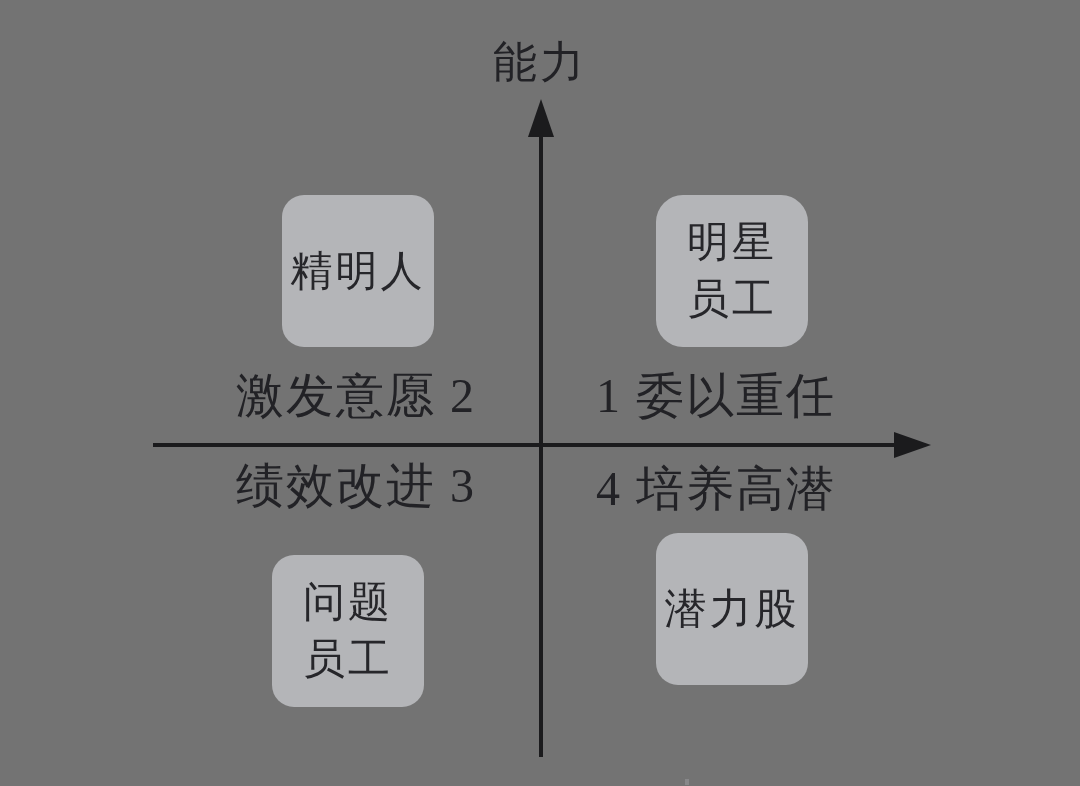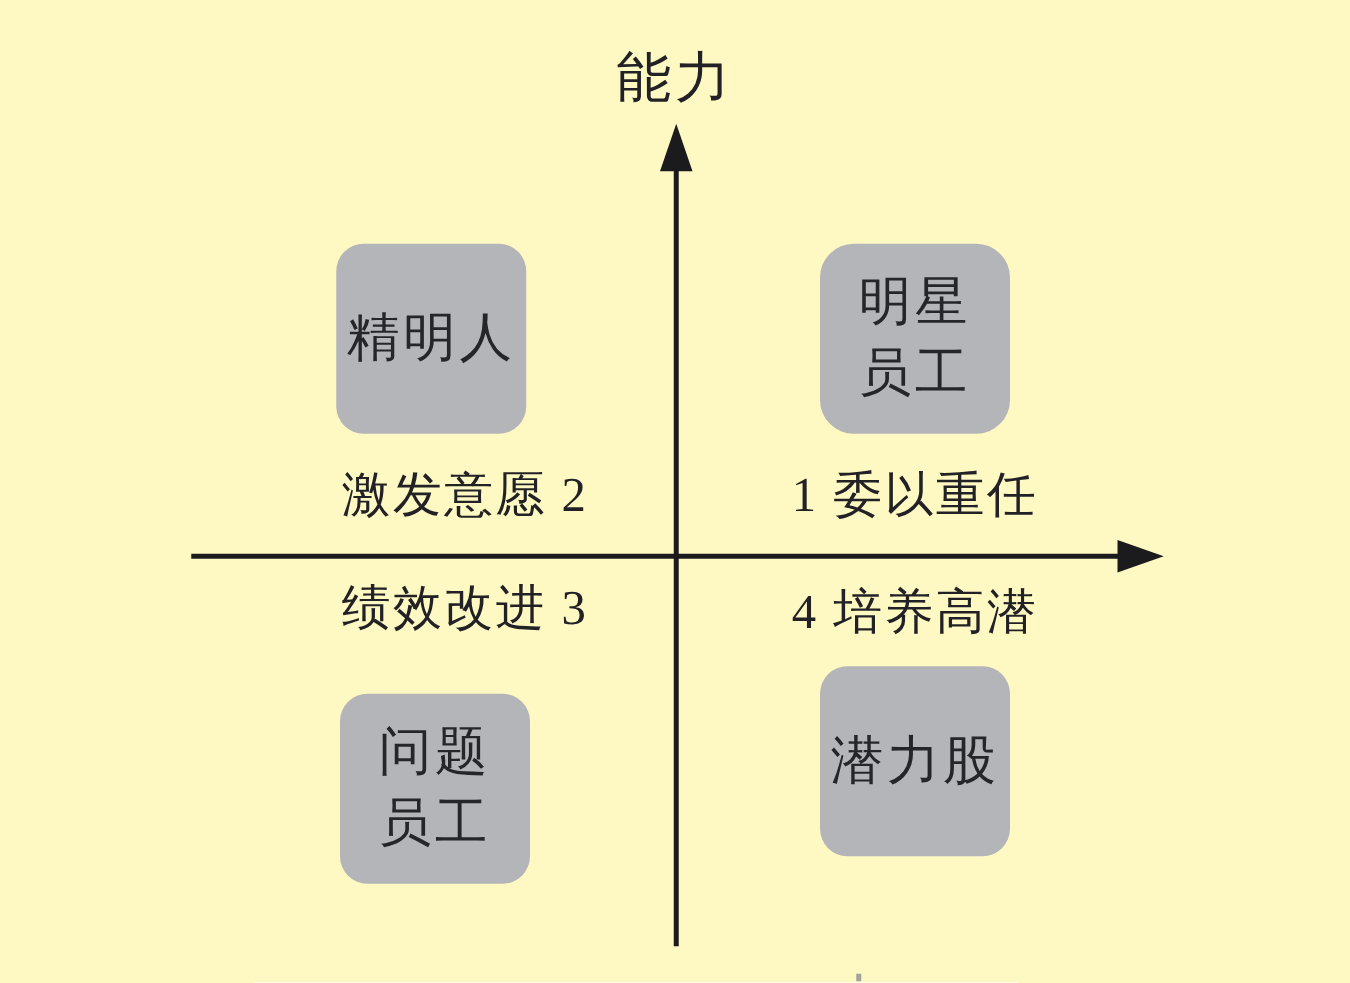--- a/index.html
+++ b/index.html
@@ -4,21 +4,21 @@
 <style>
   html, body {
     margin: 0;
     padding: 0;
     background: #ffffff;
   }
   .canvas {
     position: relative;
     width: 1080px;
     height: 786px;
-    background: #fef9c3;
+    background: #737373;
     font-family: "Liberation Serif", "DejaVu Serif", serif;
     color: #222226;
     overflow: hidden;
   }
   svg.axes {
     position: absolute;
     left: 0;
     top: 0;
   }
   .axis-label {
@@ -39,32 +39,31 @@
     flex-direction: column;
     align-items: center;
     justify-content: center;
     font-size: 42px;
     line-height: 1.35;
     letter-spacing: 3px;
     color: #26262a;
     text-align: center;
   }
   .qbox span:empty { display: none; }
-  .qbox-top-left     { left: 269px; top: 195px; }
+  .qbox-top-left     { left: 282px; top: 195px; }
   .qbox-top-right    { left: 656px; top: 195px; border-radius: 27px; }
   .qbox-bottom-left  { left: 272px; top: 533px; margin-top: 22px; }
   .qbox-bottom-right { left: 656px; top: 533px; }
   .slabel {
     position: absolute;
     transform: translate(-50%, -50%);
-    font-size: 39px;
+    font-size: 48px;
     letter-spacing: 2px;
     white-space: nowrap;
     color: #222226;
-    margin-left: 16px;
   }
   .slabel-top-left     { left: 356px; top: 396px; }
   .slabel-top-right    { left: 716px; top: 396px; text-align: right; }
   .slabel-bottom-left  { left: 356px; top: 486px; }
   .slabel-bottom-right { left: 716px; top: 489px; }
   .y-axis-label { left: 540px; top: 62px; }
   .x-axis-label { left: 978px; top: 444px; }
   .stray-mark {
     position: absolute;
     left: 685px;

